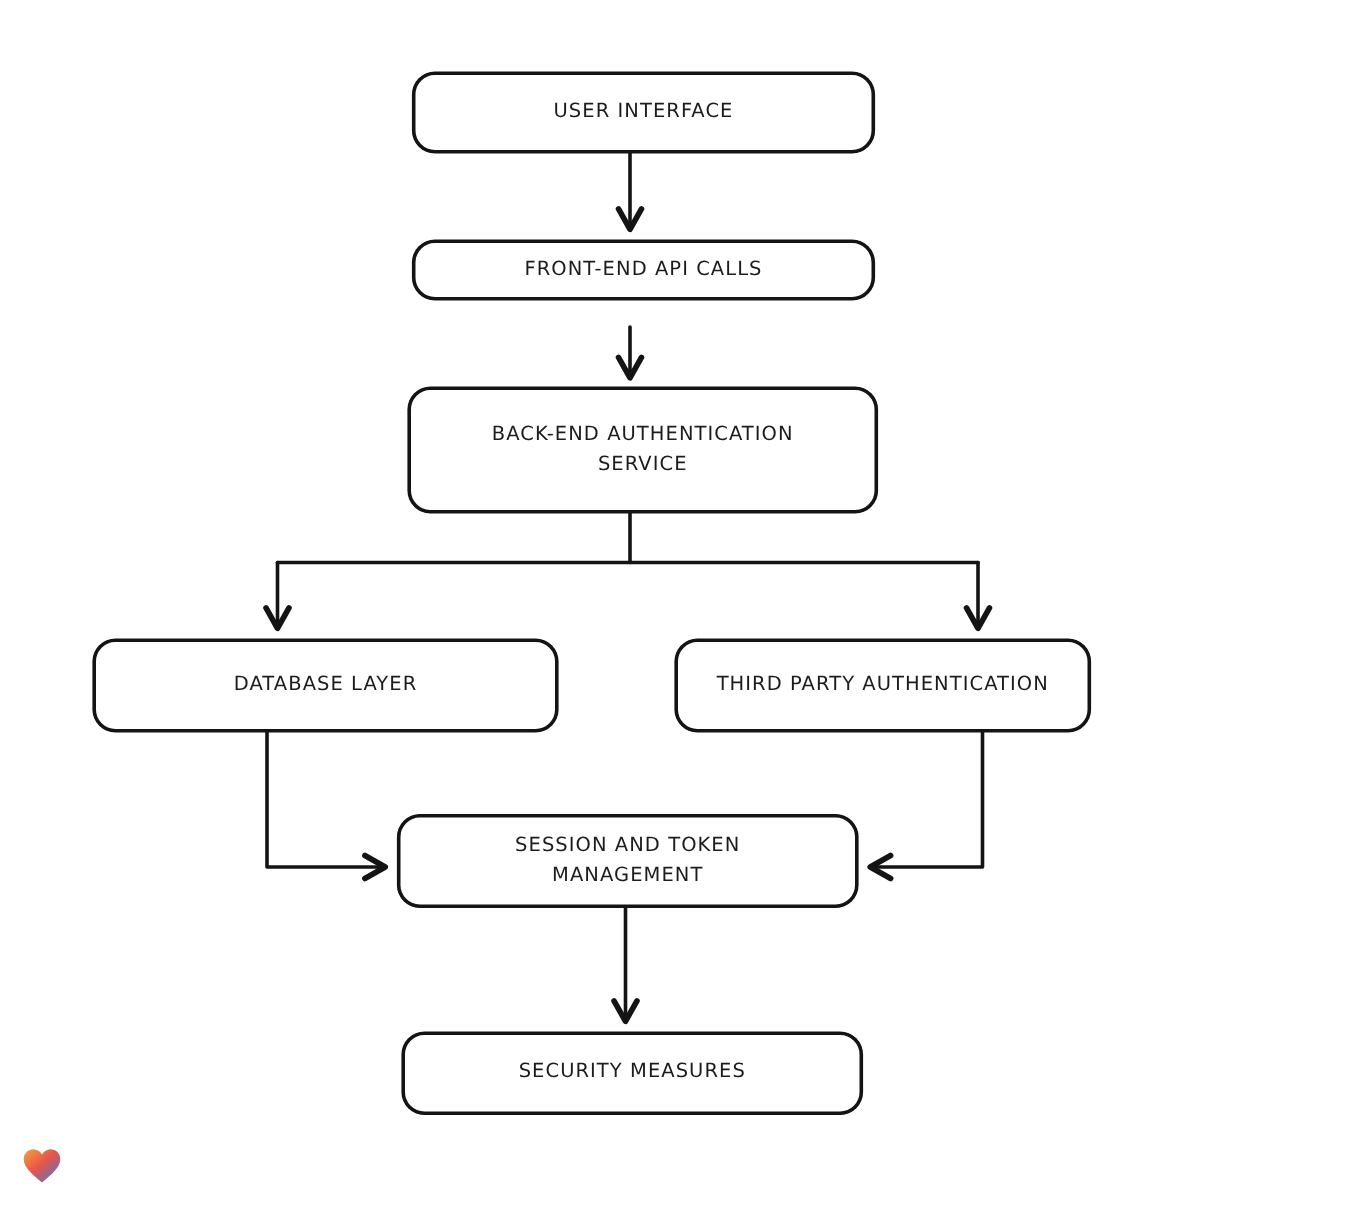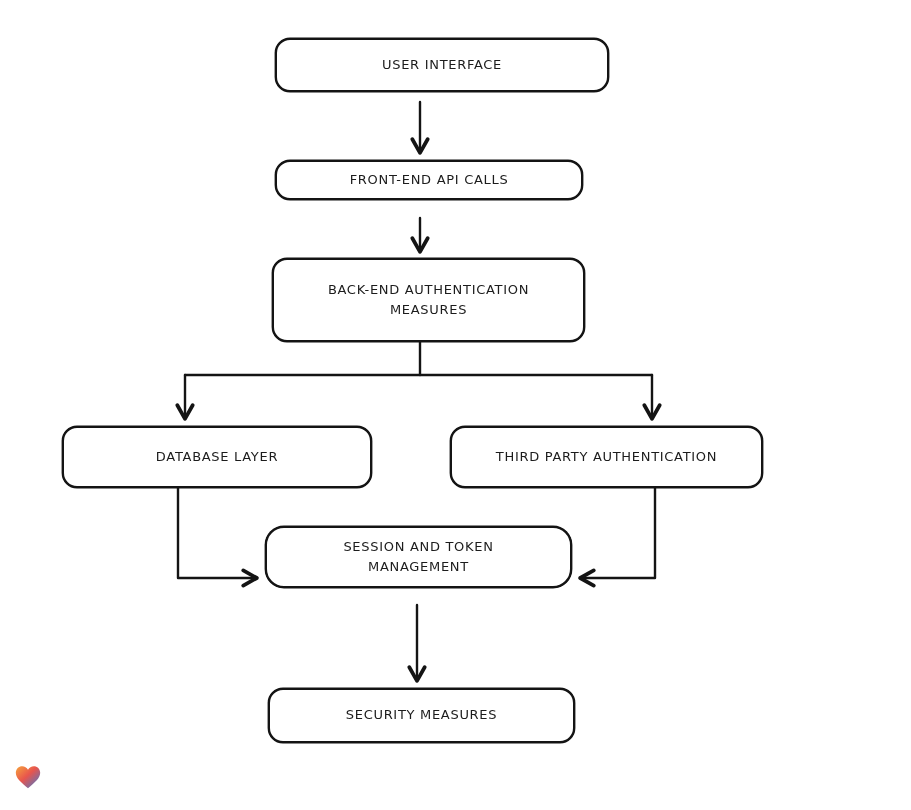--- a/index.html
+++ b/index.html
@@ -33,26 +33,26 @@
     font-size: 13px;
     letter-spacing: 0.7px;
     line-height: 1.55;
     box-shadow: 0 0 0 0.4px #141414;
   }
   .node .label {
     white-space: pre-line;
     padding: 2px 10px;
   }
   
-  #n-ui        { left: 275px; top: 38px;  width: 334px; height: 54px; }
+  #n-ui        { left: 275px; top: 48px;  width: 308px; height: 54px; }
   #n-frontend  { left: 275px; top: 160px; width: 308px; height: 40px; }
   #n-backend   { left: 272px; top: 258px; width: 313px; height: 84px; }
   #n-database  { left: 62px;  top: 426px; width: 310px; height: 62px; }
-  #n-third     { left: 450px; top: 426px; width: 313px; height: 62px; }
-  #n-session   { left: 265px; top: 526px; width: 307px; height: 62px; border-radius: 19px; }
+  #n-third     { left: 450px; top: 426px; width: 277px; height: 62px; }
+  #n-session   { left: 265px; top: 543px; width: 307px; height: 62px; }
   #n-security  { left: 268px; top: 688px; width: 307px; height: 55px; }
 
   .logo {
     position: absolute;
     left: 13px; top: 762px;
     width: 30px; height: 30px;
   }
 </style>
 </head>
 <body>
@@ -81,21 +81,21 @@
   <div class="node" id="n-ui">
     <span class="label">USER INTERFACE</span>
   </div>
 
   <div class="node" id="n-frontend">
     <span class="label">FRONT-END API CALLS</span>
   </div>
 
   <div class="node" id="n-backend">
     <span class="label">BACK-END AUTHENTICATION
-MEASURES</span>
+SERVICE</span>
   </div>
 
   <div class="node" id="n-database">
     <span class="label">DATABASE LAYER</span>
   </div>
 
   <div class="node" id="n-third">
     <span class="label">THIRD PARTY AUTHENTICATION</span>
   </div>
 

